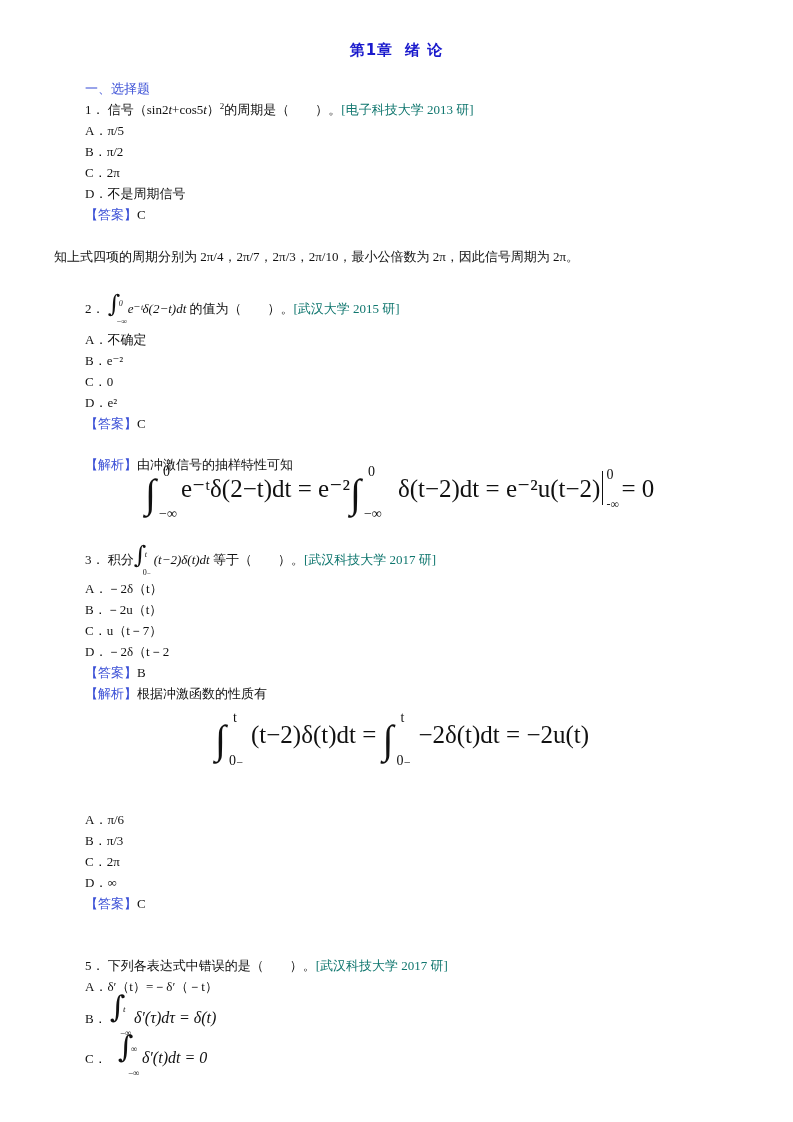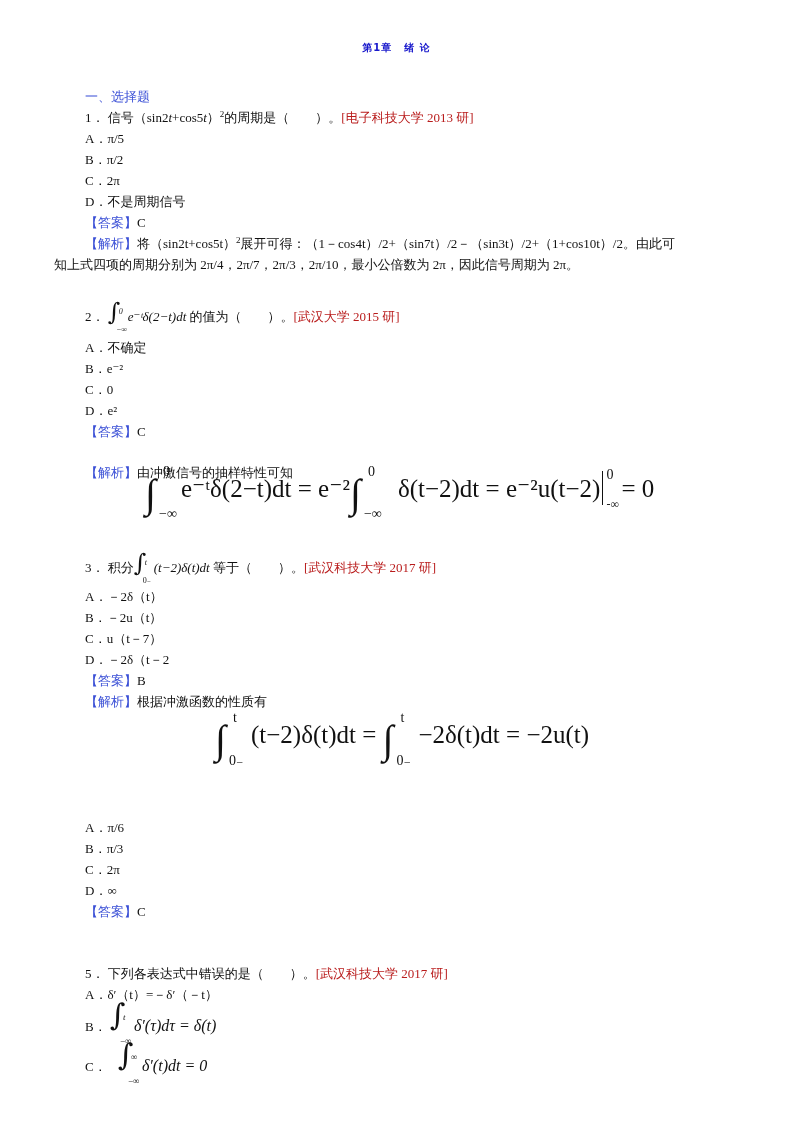--- a/index.html
+++ b/index.html
@@ -5,26 +5,26 @@
   html, body { margin: 0; padding: 0; background: #ffffff; }
   body {
     width: 793px; height: 1122px; position: relative; overflow: hidden;
     font-family: "Liberation Serif", "DejaVu Serif", serif;
     color: #111111; font-size: 13px;
   }
   .page { position: absolute; left: 0; top: 0; width: 793px; height: 1122px; }
   .title {
     position: absolute; top: 41px; left: 0; width: 793px; text-align: center;
     font-family: "DejaVu Sans", "Liberation Sans", sans-serif;
-    font-weight: bold; font-size: 10px; color: #1a1acc; letter-spacing: 1px;
+    font-weight: bold; font-size: 15px; color: #1a1acc; letter-spacing: 1px;
   }
   .title .gap { display: inline-block; width: 12px; }
-  .line { position: absolute; left: 85px; white-space: nowrap; line-height: 18px; margin-top: 8px; }
+  .line { position: absolute; left: 85px; white-space: nowrap; line-height: 18px; }
   .section { color: #3a4fd6; }
-  .src { color: #b91c1c; }
+  .src { color: #0f766e; }
   .tag { color: #3a4fd6; }
   .ml-n { left: 54px; }
   i.v { font-style: italic; }
   sup { font-size: 9px; vertical-align: 5px; line-height: 0; }
   sub { font-size: 9px; vertical-align: -3px; line-height: 0; }
   .int-inline { display: inline-block; position: relative; width: 20px; height: 18px; vertical-align: middle; }
   .int-inline .sym { position: absolute; left: 0; top: -6px; font-size: 24px; font-family: "DejaVu Serif", serif; }
   .int-inline .up { position: absolute; left: 11px; top: -6px; font-size: 8px; font-style: italic; }
   .int-inline .lo { position: absolute; left: 9px; top: 12px; font-size: 8px; }
   .formula {
@@ -57,23 +57,20 @@
   <div class="line" style="top:101px;">
     <span>1．</span>
     <span>信号（sin2</span><i class="v">t</i><span>+cos5</span><i class="v">t</i><span>）</span><sup>2</sup><span>的周期是（　　）。</span><span class="src">[电子科技大学 2013 研]</span>
   </div>
   <div class="line" style="top:122px;">A．π/5</div>
   <div class="line" style="top:143px;">B．π/2</div>
   <div class="line" style="top:164px;">C．2π</div>
   <div class="line" style="top:185px;">D．不是周期信号</div>
   <div class="line" style="top:206px;">
     <span class="tag">【答案】</span><span>C</span>
-  </div>
-  <div class="line" style="top:227px;">
-    <span class="tag">【解析】</span><span>将（sin2t+cos5t）</span><sup>2</sup><span>展开可得：（1－cos4t）/2+（sin7t）/2－（sin3t）/2+（1+cos10t）/2。由此可</span>
   </div>
   <div class="line ml-n" style="top:248px;">知上式四项的周期分别为 2π/4，2π/7，2π/3，2π/10，最小公倍数为 2π，因此信号周期为 2π。</div>
 
   <div class="line" style="top:300px;">
     <span>2．</span>
     <span class="int-inline"><span class="sym">∫</span><span class="up">0</span><span class="lo">−∞</span></span><i class="v">e⁻ᵗδ(2−t)dt</i><span> 的值为（　　）。</span><span class="src">[武汉大学 2015 研]</span>
   </div>
   <div class="line" style="top:331px;">A．不确定</div>
   <div class="line" style="top:352px;">B．e⁻²</div>
   <div class="line" style="top:373px;">C．0</div>

